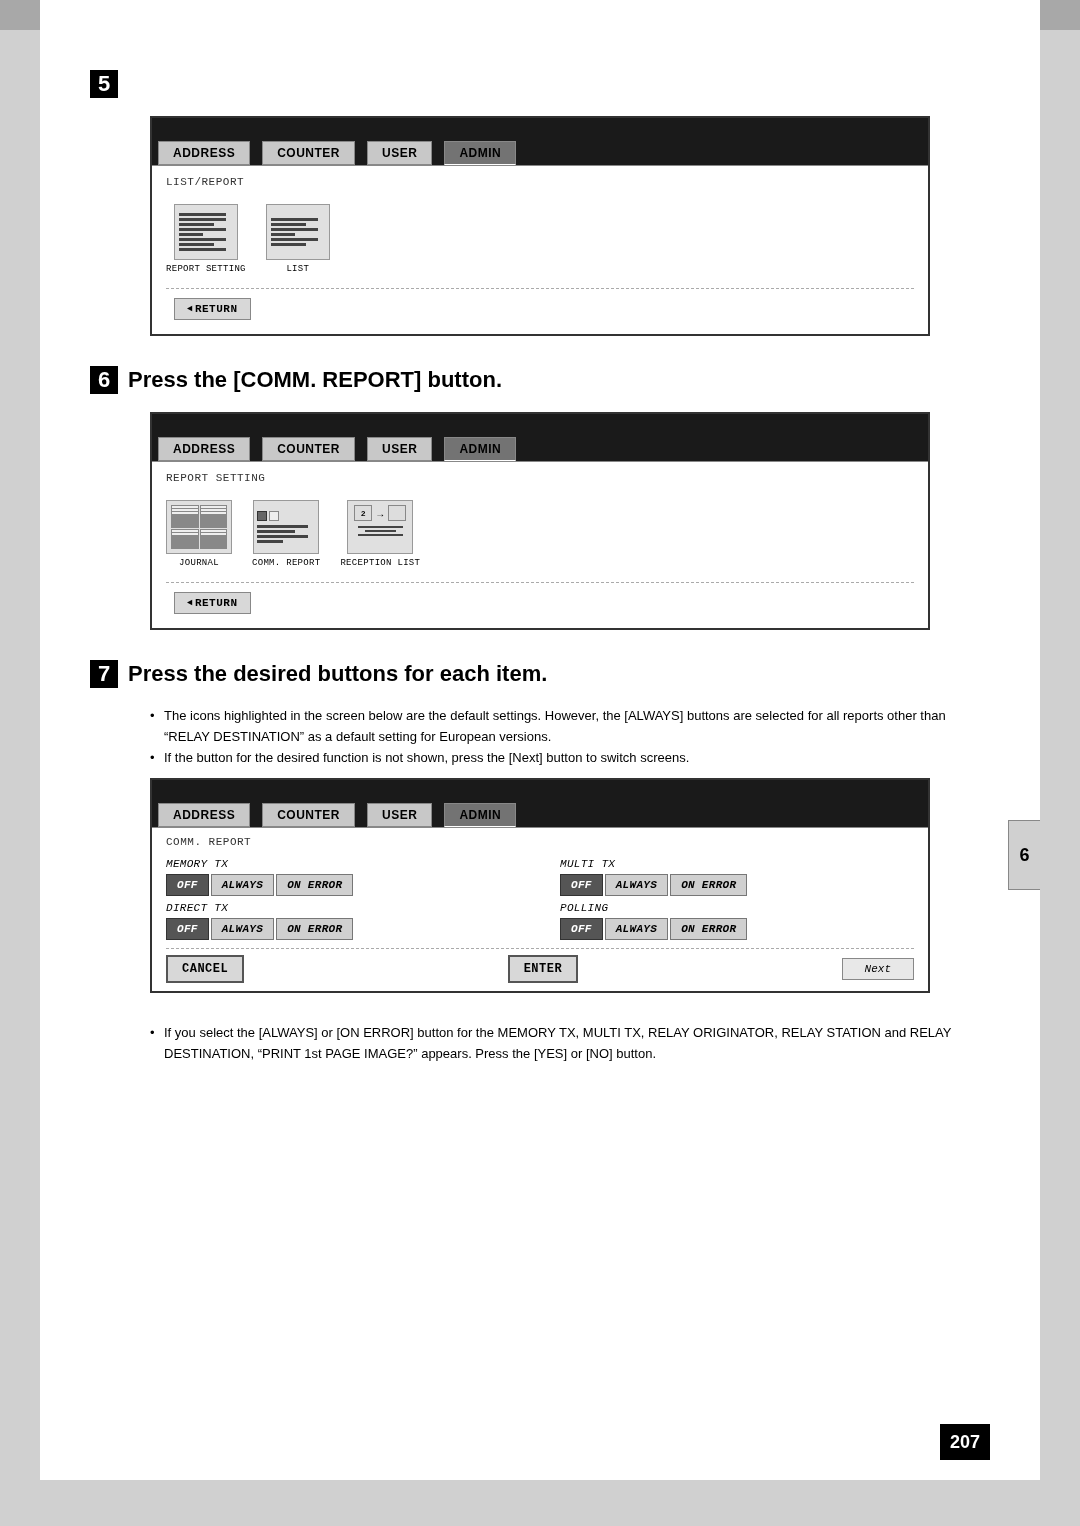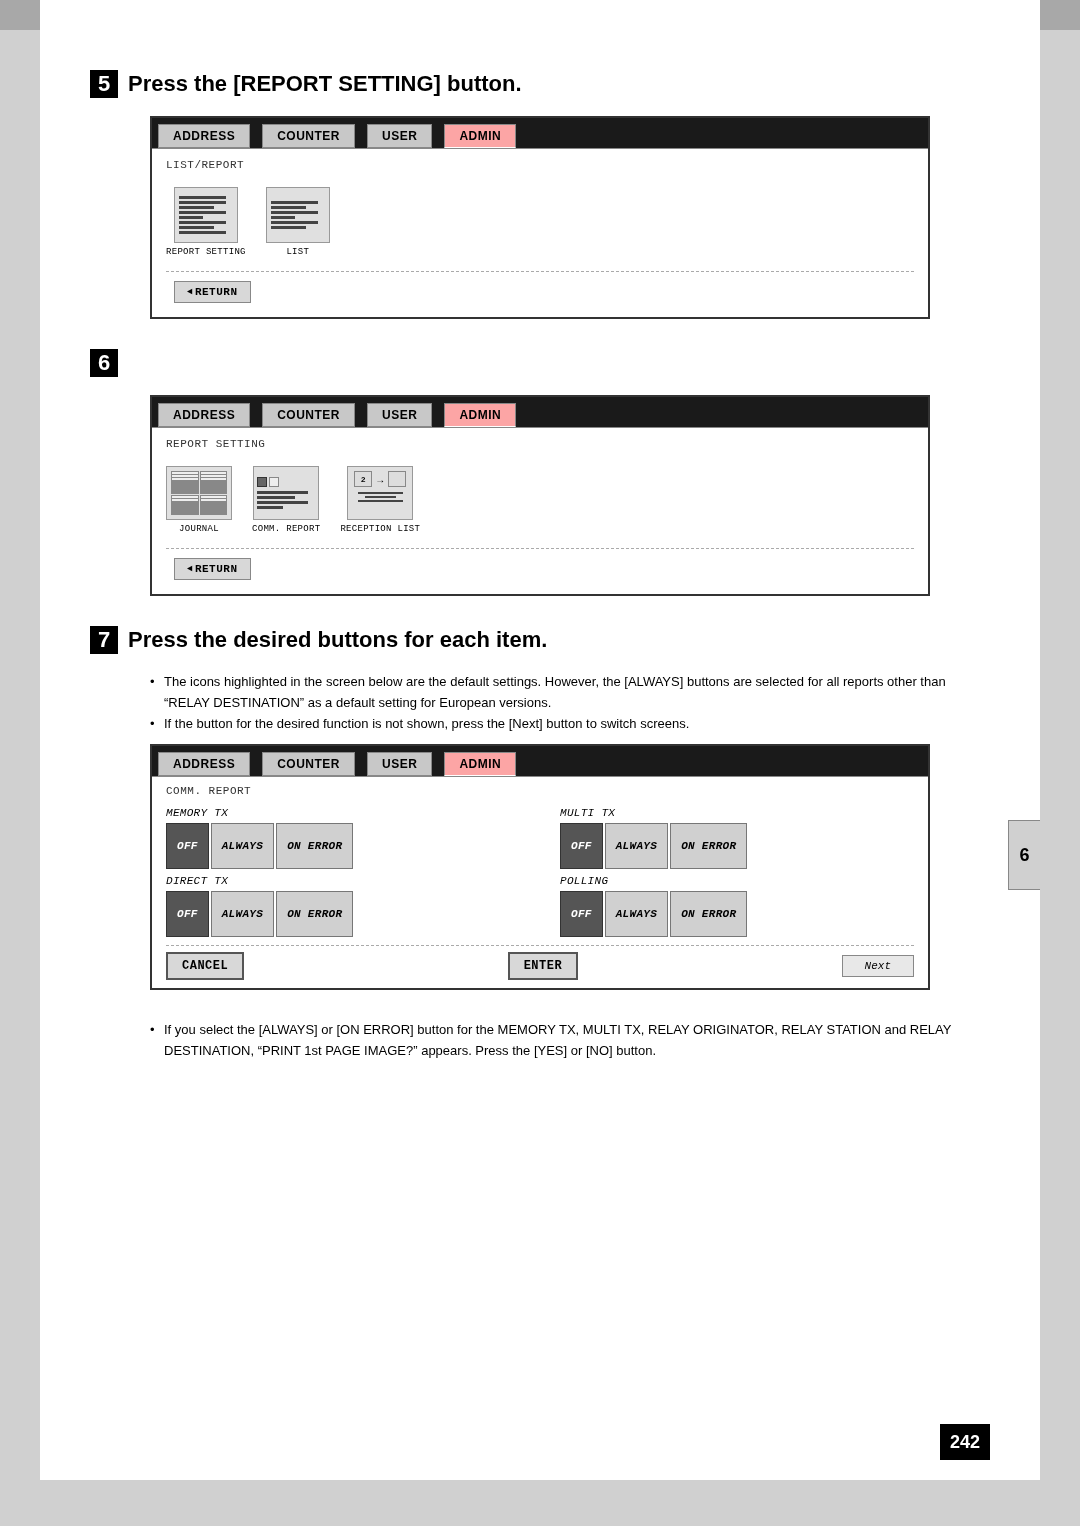--- a/index.html
+++ b/index.html
@@ -65,24 +65,25 @@
     .tab {
       padding: 4px 14px;
       font-size: 12px;
       font-weight: bold;
       border: 1px solid #888;
       background: #c8c8c8;
       color: #000;
       letter-spacing: 0.5px;
     }
     .tab.active {
-      background: #fca5a5;
+      background: #737373;
       border-bottom: 1px solid #fff;
       position: relative;
       z-index: 1;
+      margin-top: 17px;
     }
 
     
     .screen-content {
       background: #fff;
       padding: 10px 14px 14px 14px;
       border-top: 1px solid #888;
     }
 
     .screen-section-label {
@@ -186,21 +187,21 @@
       font-family: 'Courier New', monospace;
       margin-bottom: 4px;
       letter-spacing: 0.3px;
     }
     .button-group {
       display: flex;
       gap: 2px;
       align-items: center;
     }
     .btn-option {
-      padding: 16px 10px;
+      padding: 4px 10px;
       font-size: 11px;
       font-weight: bold;
       font-family: 'Courier New', monospace;
       border: 1px solid #777;
       background: #d0d0d0;
       letter-spacing: 0.3px;
       min-width: 36px;
       text-align: right;
     }
     .btn-option.selected {
@@ -339,21 +340,20 @@
   </style>
 </head>
 <body>
 
 <div class="top-bar"></div>
 
 <div class="page">
 
   <div class="step-heading">
     <div class="step-number">5</div>
-    <div class="step-title">Press the [REPORT SETTING] button.</div>
   </div>
 
   <div class="screen">
     <div class="tab-bar">
       <div class="tab">ADDRESS</div>
       <div class="tab">COUNTER</div>
       <div class="tab">USER</div>
       <div class="tab active">ADMIN</div>
     </div>
     <div class="screen-content">
@@ -391,20 +391,21 @@
         </div>
       </div>
       <div class="return-btn-row">
         <div class="return-btn">RETURN</div>
       </div>
     </div>
   </div>
 
   <div class="step-heading">
     <div class="step-number">6</div>
+    <div class="step-title">Press the [COMM. REPORT] button.</div>
   </div>
 
   <div class="screen">
     <div class="tab-bar">
       <div class="tab">ADDRESS</div>
       <div class="tab">COUNTER</div>
       <div class="tab">USER</div>
       <div class="tab active">ADMIN</div>
     </div>
     <div class="screen-content">
@@ -540,15 +541,15 @@
       </div>
     </div>
   </div>
 
   <ul class="bullet-list">
     <li>If you select the [ALWAYS] or [ON ERROR] button for the MEMORY TX, MULTI TX, RELAY ORIGINATOR, RELAY STATION and RELAY DESTINATION, “PRINT 1st PAGE IMAGE?” appears. Press the [YES] or [NO] button.</li>
   </ul>
 
   <div class="side-tab">6</div>
 
-  <div class="page-number">242</div>
+  <div class="page-number">207</div>
 
 </div>
 
 </body></html>

